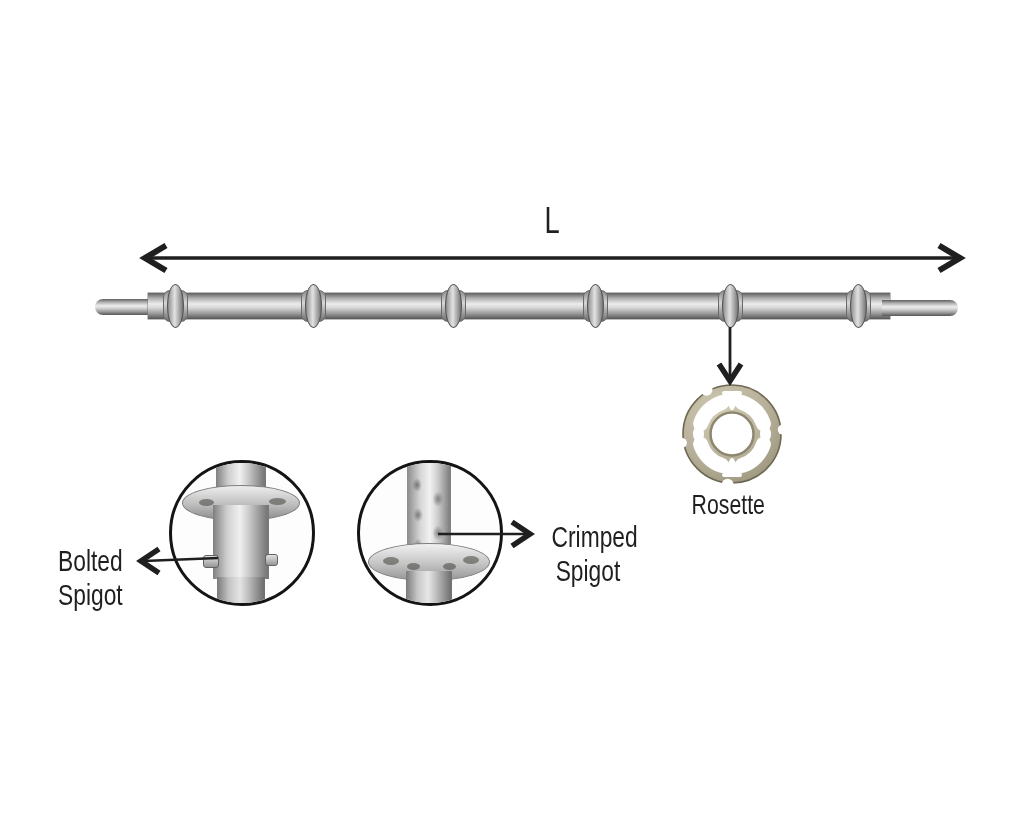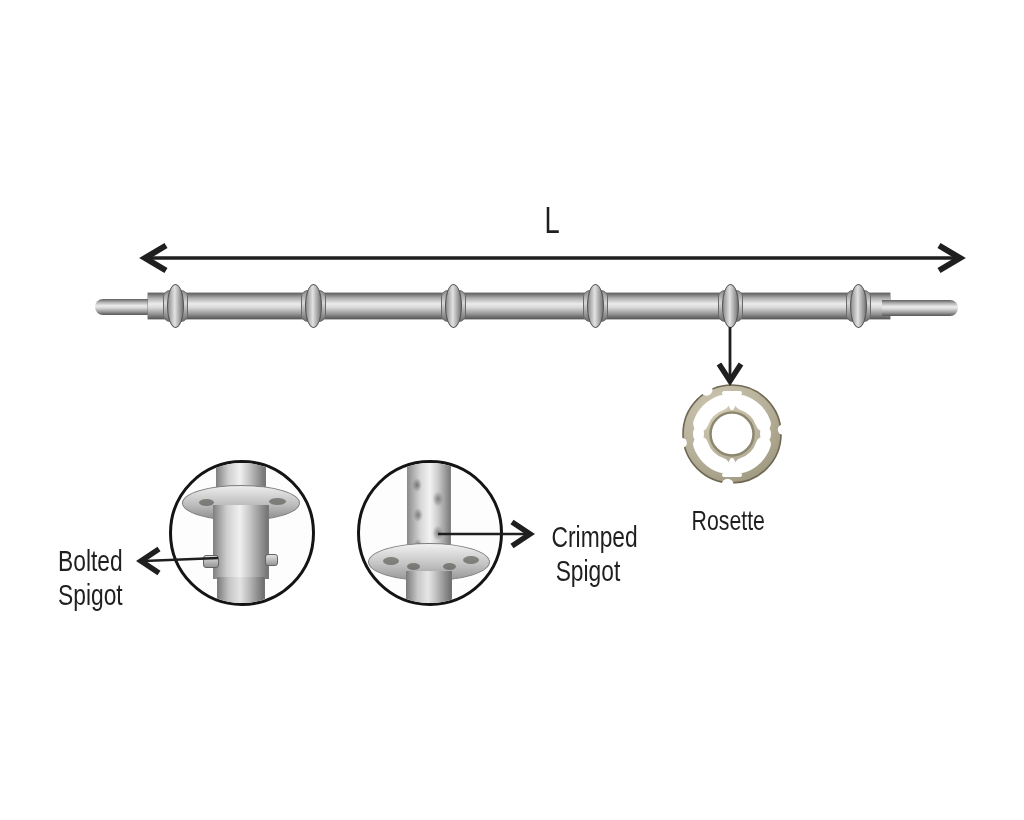--- a/index.html
+++ b/index.html
@@ -97,21 +97,21 @@
     <g fill="#ffffff" stroke="#ffffff" stroke-width="4" stroke-linejoin="round">
       <path d="M-8 -41 L8 -41 L0 -26 Z"></path>
       <path d="M-8 41 L8 41 L0 26 Z"></path>
       <ellipse cx="-33.5" cy="0" rx="5.5" ry="8" stroke="none"></ellipse>
       <ellipse cx="33.5" cy="0" rx="5.5" ry="8" stroke="none"></ellipse>
     </g>
 
     <circle r="21.5" fill="#ffffff" stroke="#8d8770" stroke-width="2.5"></circle>
   </svg>
 
-  <div class="lbl" style="left:673px;top:491px;width:110px;text-align:center;font-size:28px;margin-top:16px;">
+  <div class="lbl" style="left:673px;top:491px;width:110px;text-align:center;font-size:28px;">
     <span class="condensed" style="display:inline-block;transform-origin:center;">Rosette</span>
   </div>
 
   <div class="inset" style="left:169px;top:460px;">
     <div class="tube-v" style="left:44px;top:-4px;width:50px;height:48px;"></div>
     <div class="flange" style="left:10px;top:22px;width:118px;height:36px;">
       <div class="slot" style="left:16px;top:13px;width:15px;height:7px;"></div>
       <div class="slot" style="left:86px;top:12px;width:17px;height:7px;"></div>
       <div class="slot" style="left:50px;top:21px;width:12px;height:6px;"></div>
     </div>

